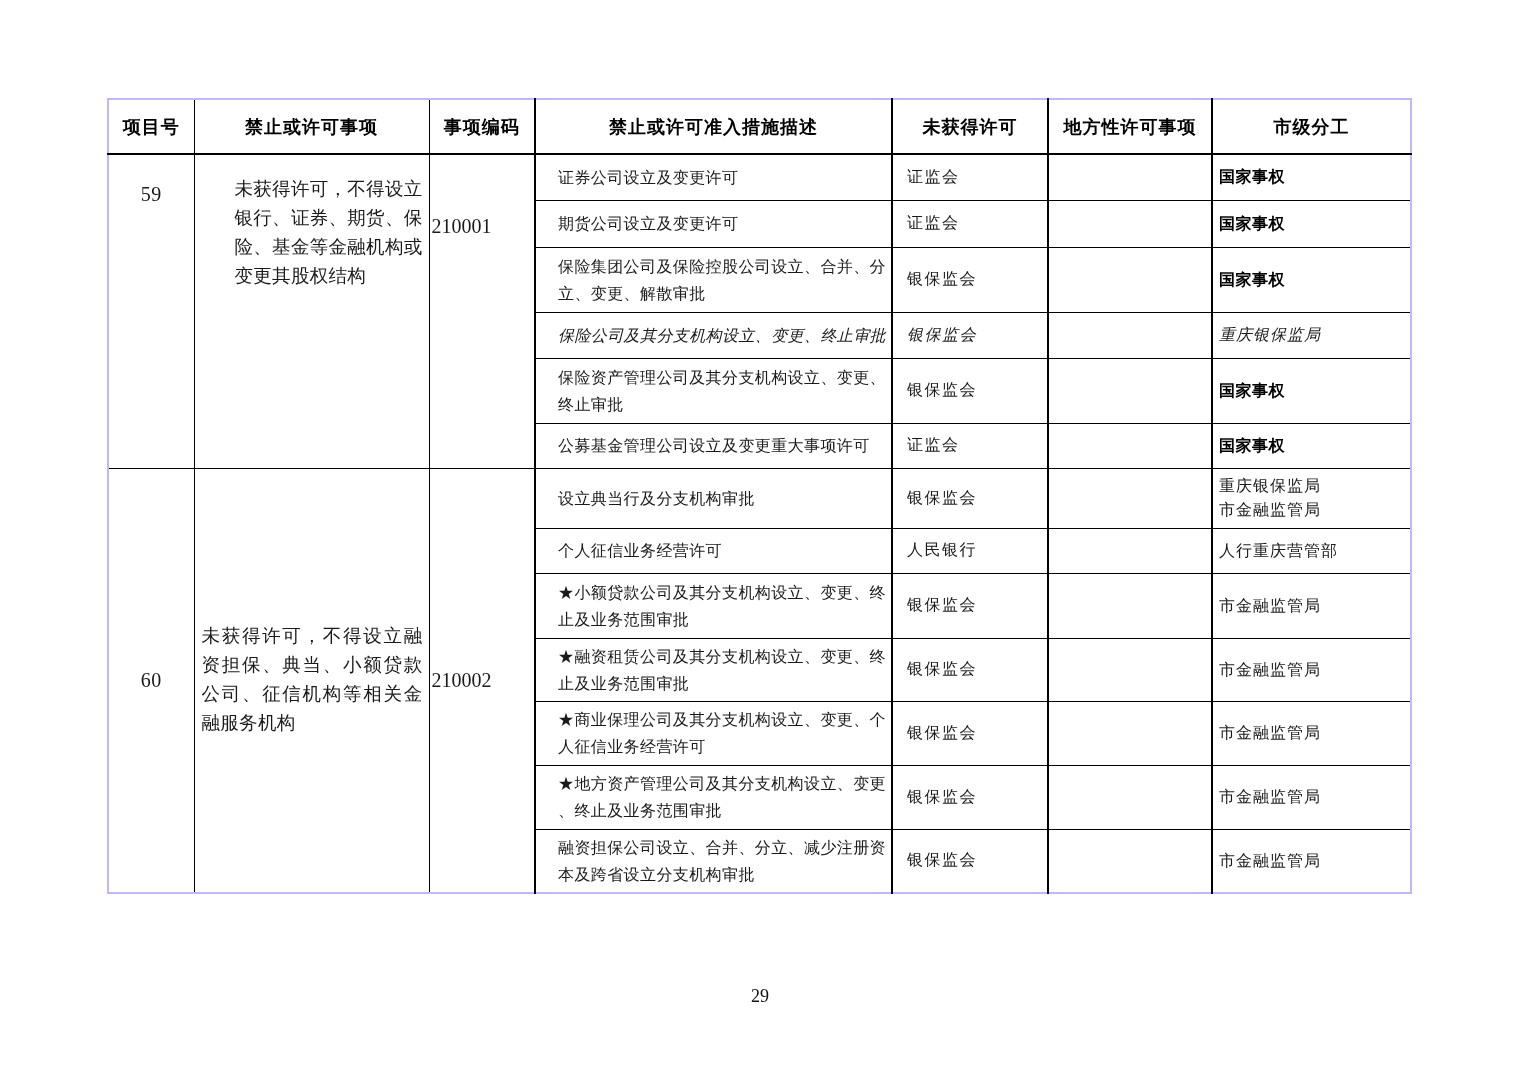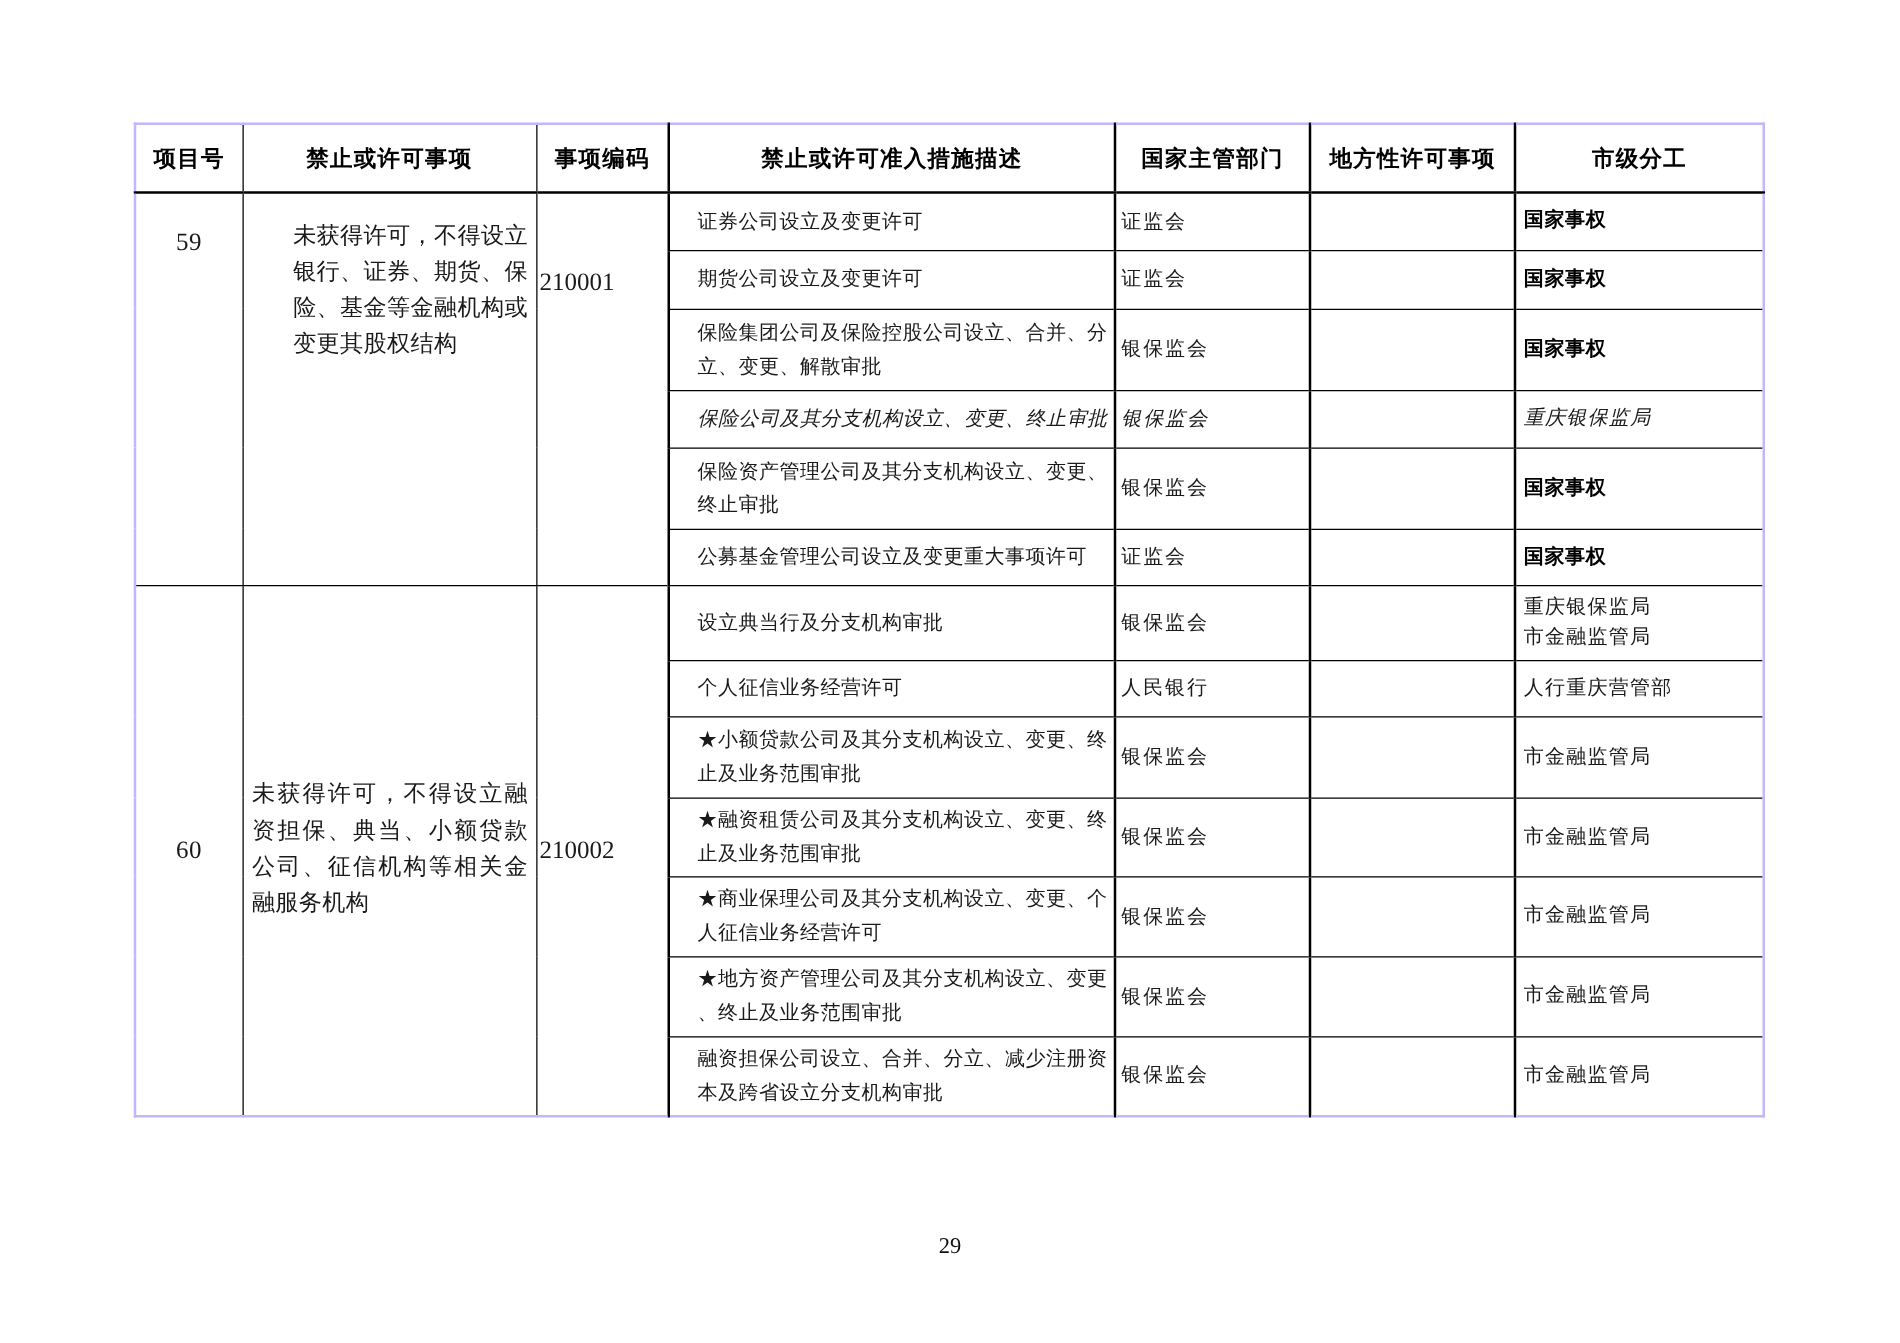--- a/index.html
+++ b/index.html
@@ -77,21 +77,21 @@
     font-size: 16px;
     line-height: 27px;
     text-align: justify;
     padding: 2px 5px 2px 22px;
     word-break: break-all;
     line-break: anywhere;
     letter-spacing: 0.4px;
   }
   td.authority-cell {
     font-size: 16px;
-    padding-left: 4px;
+    padding-left: 14px;
     letter-spacing: 1.5px;
   }
   td.local-permit-cell { }
   td.municipal-cell {
     font-size: 16px;
     line-height: 24px;
     padding-left: 6px;
     white-space: pre-line;
     letter-spacing: 1px;
   }
@@ -124,21 +124,21 @@
         <col style="width:156px">
         <col style="width:164px">
       <col style="width:199px">
     </colgroup>
     <thead>
       <tr>
         <th>项目号</th>
         <th>禁止或许可事项</th>
         <th>事项编码</th>
         <th>禁止或许可准入措施描述</th>
-        <th>国家主管部门</th>
+        <th>未获得许可</th>
         <th>地方性许可事项</th>
         <th>市级分工</th>
       </tr>
     </thead>
     <tbody>
         <tr style="height: 46px;">
           <td rowspan="6" class="item-no-cell group-0">59</td>
           <td rowspan="6" class="matter-cell group-0">未获得许可，不得设立银行、证券、期货、保险、基金等金融机构或变更其股权结构</td>
           <td rowspan="6" class="code-cell group-0">210001</td>
           <td class="measure-cell">证券公司设立及变更许可</td>

